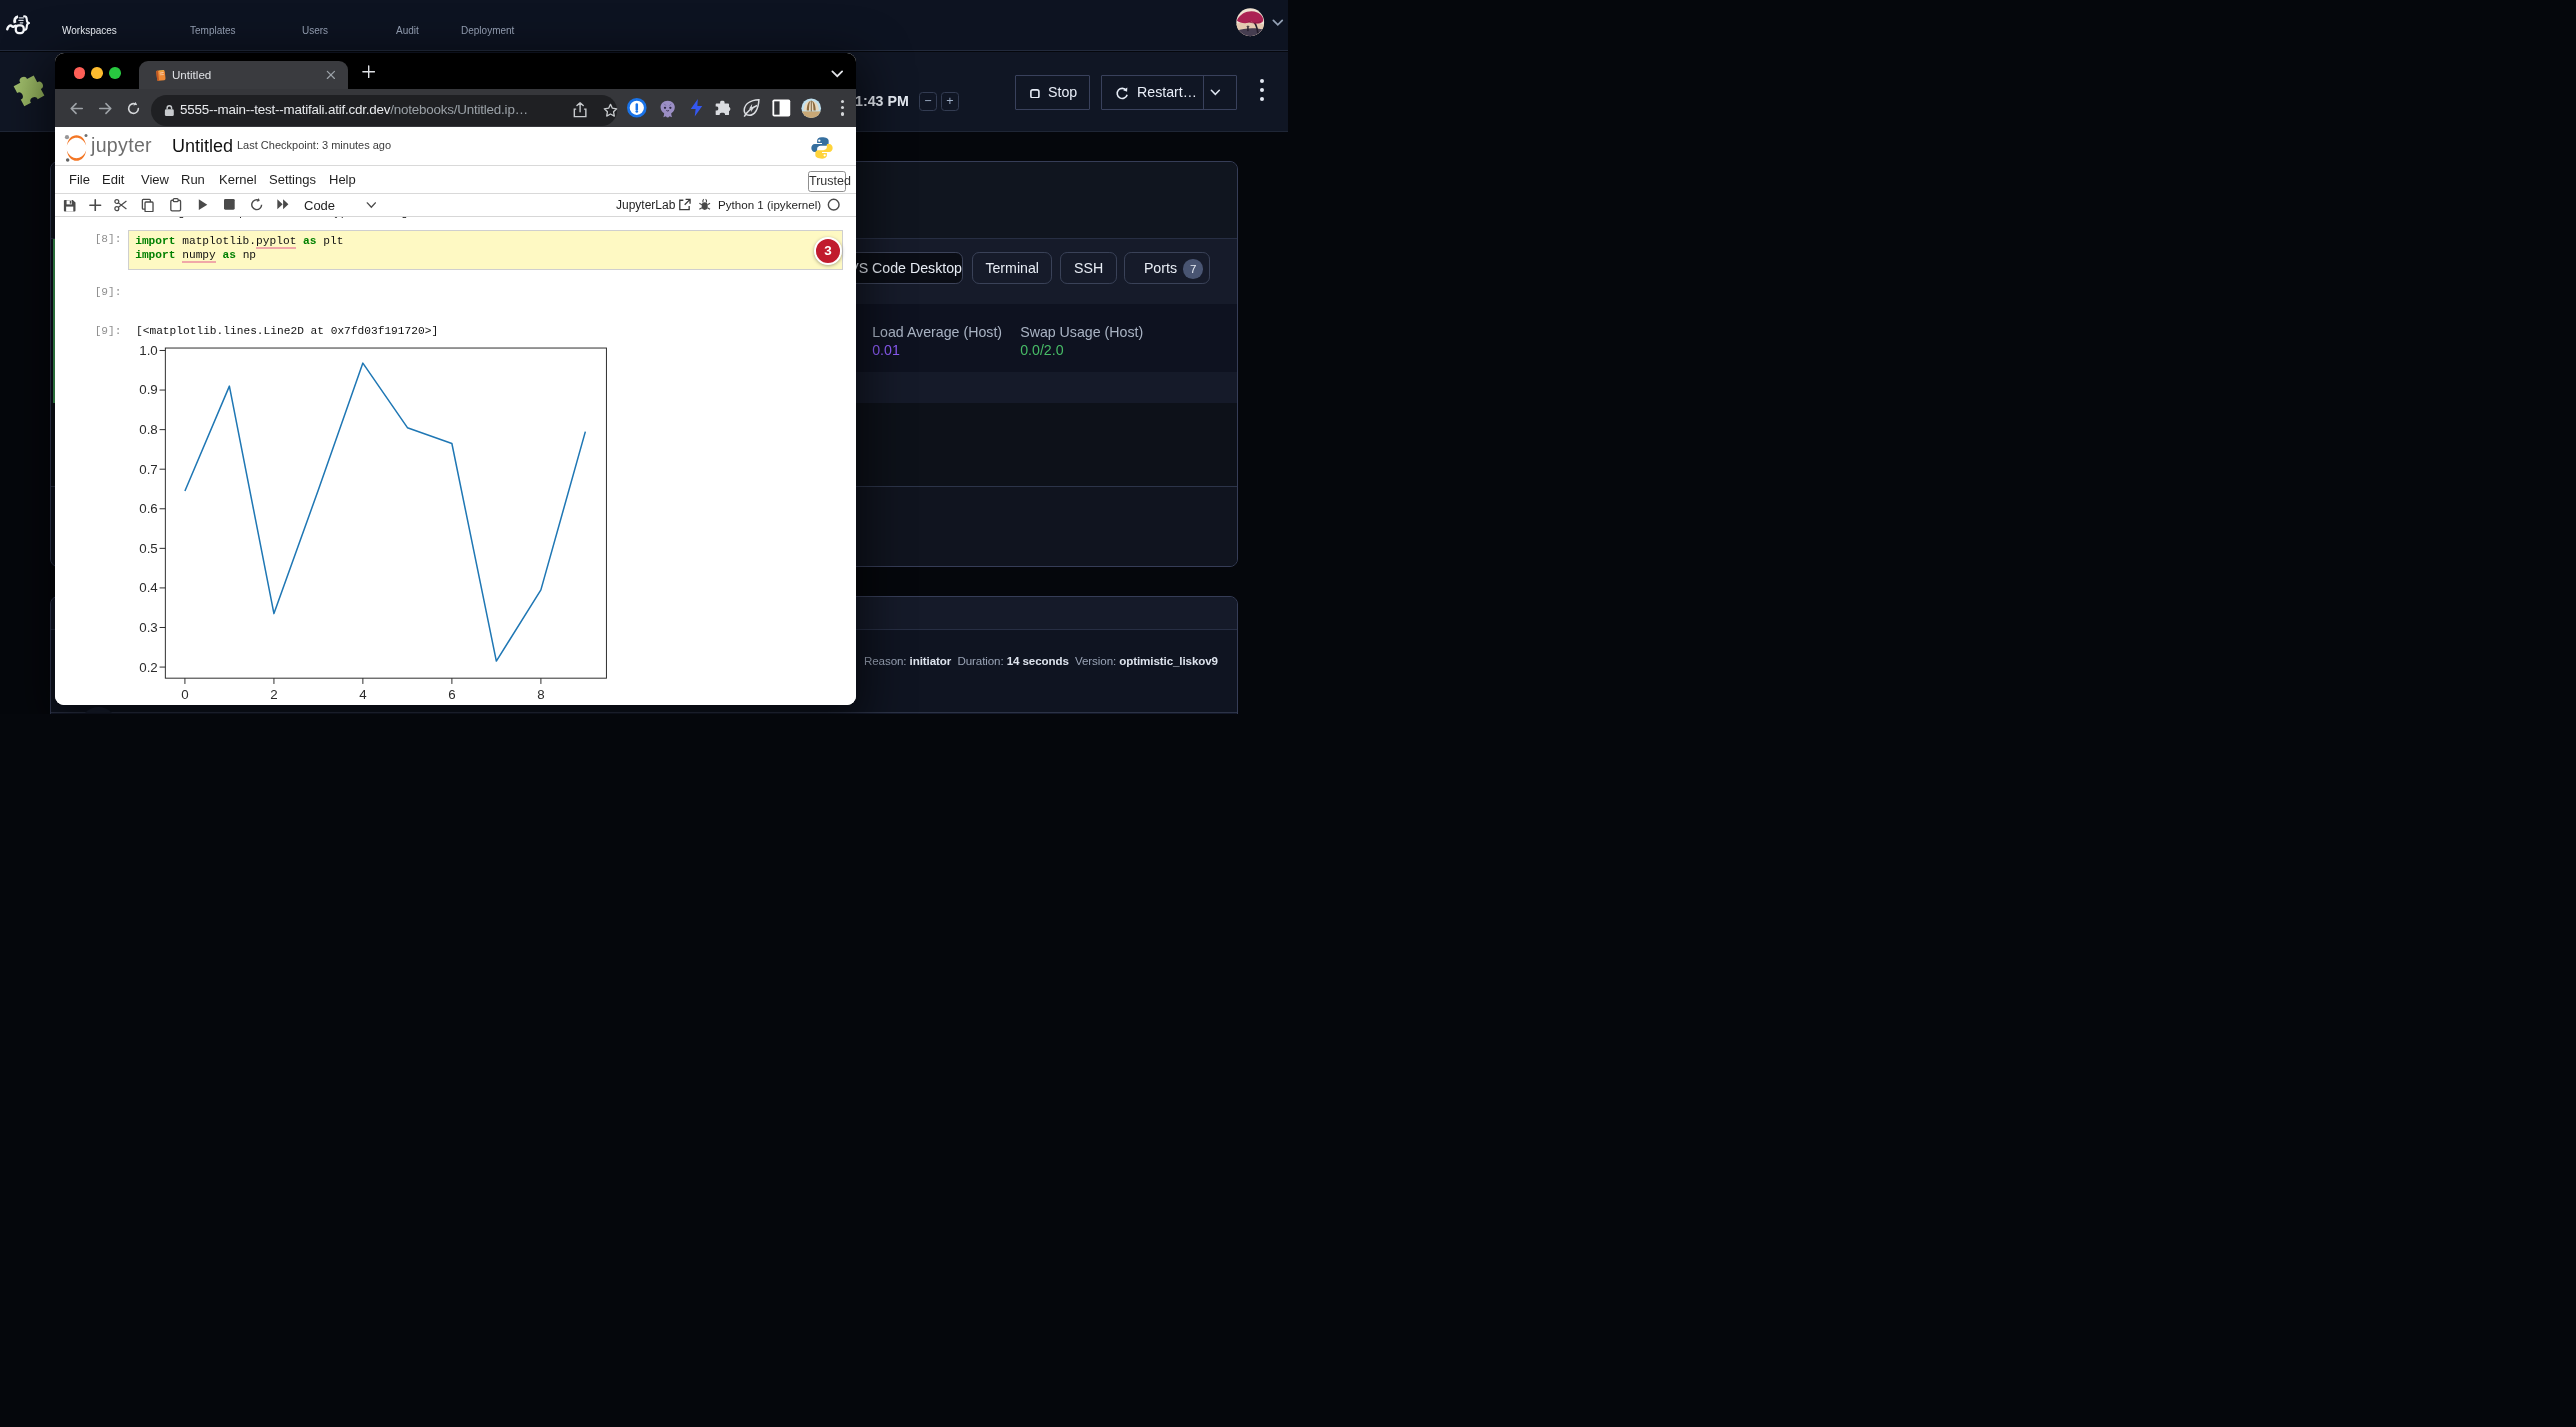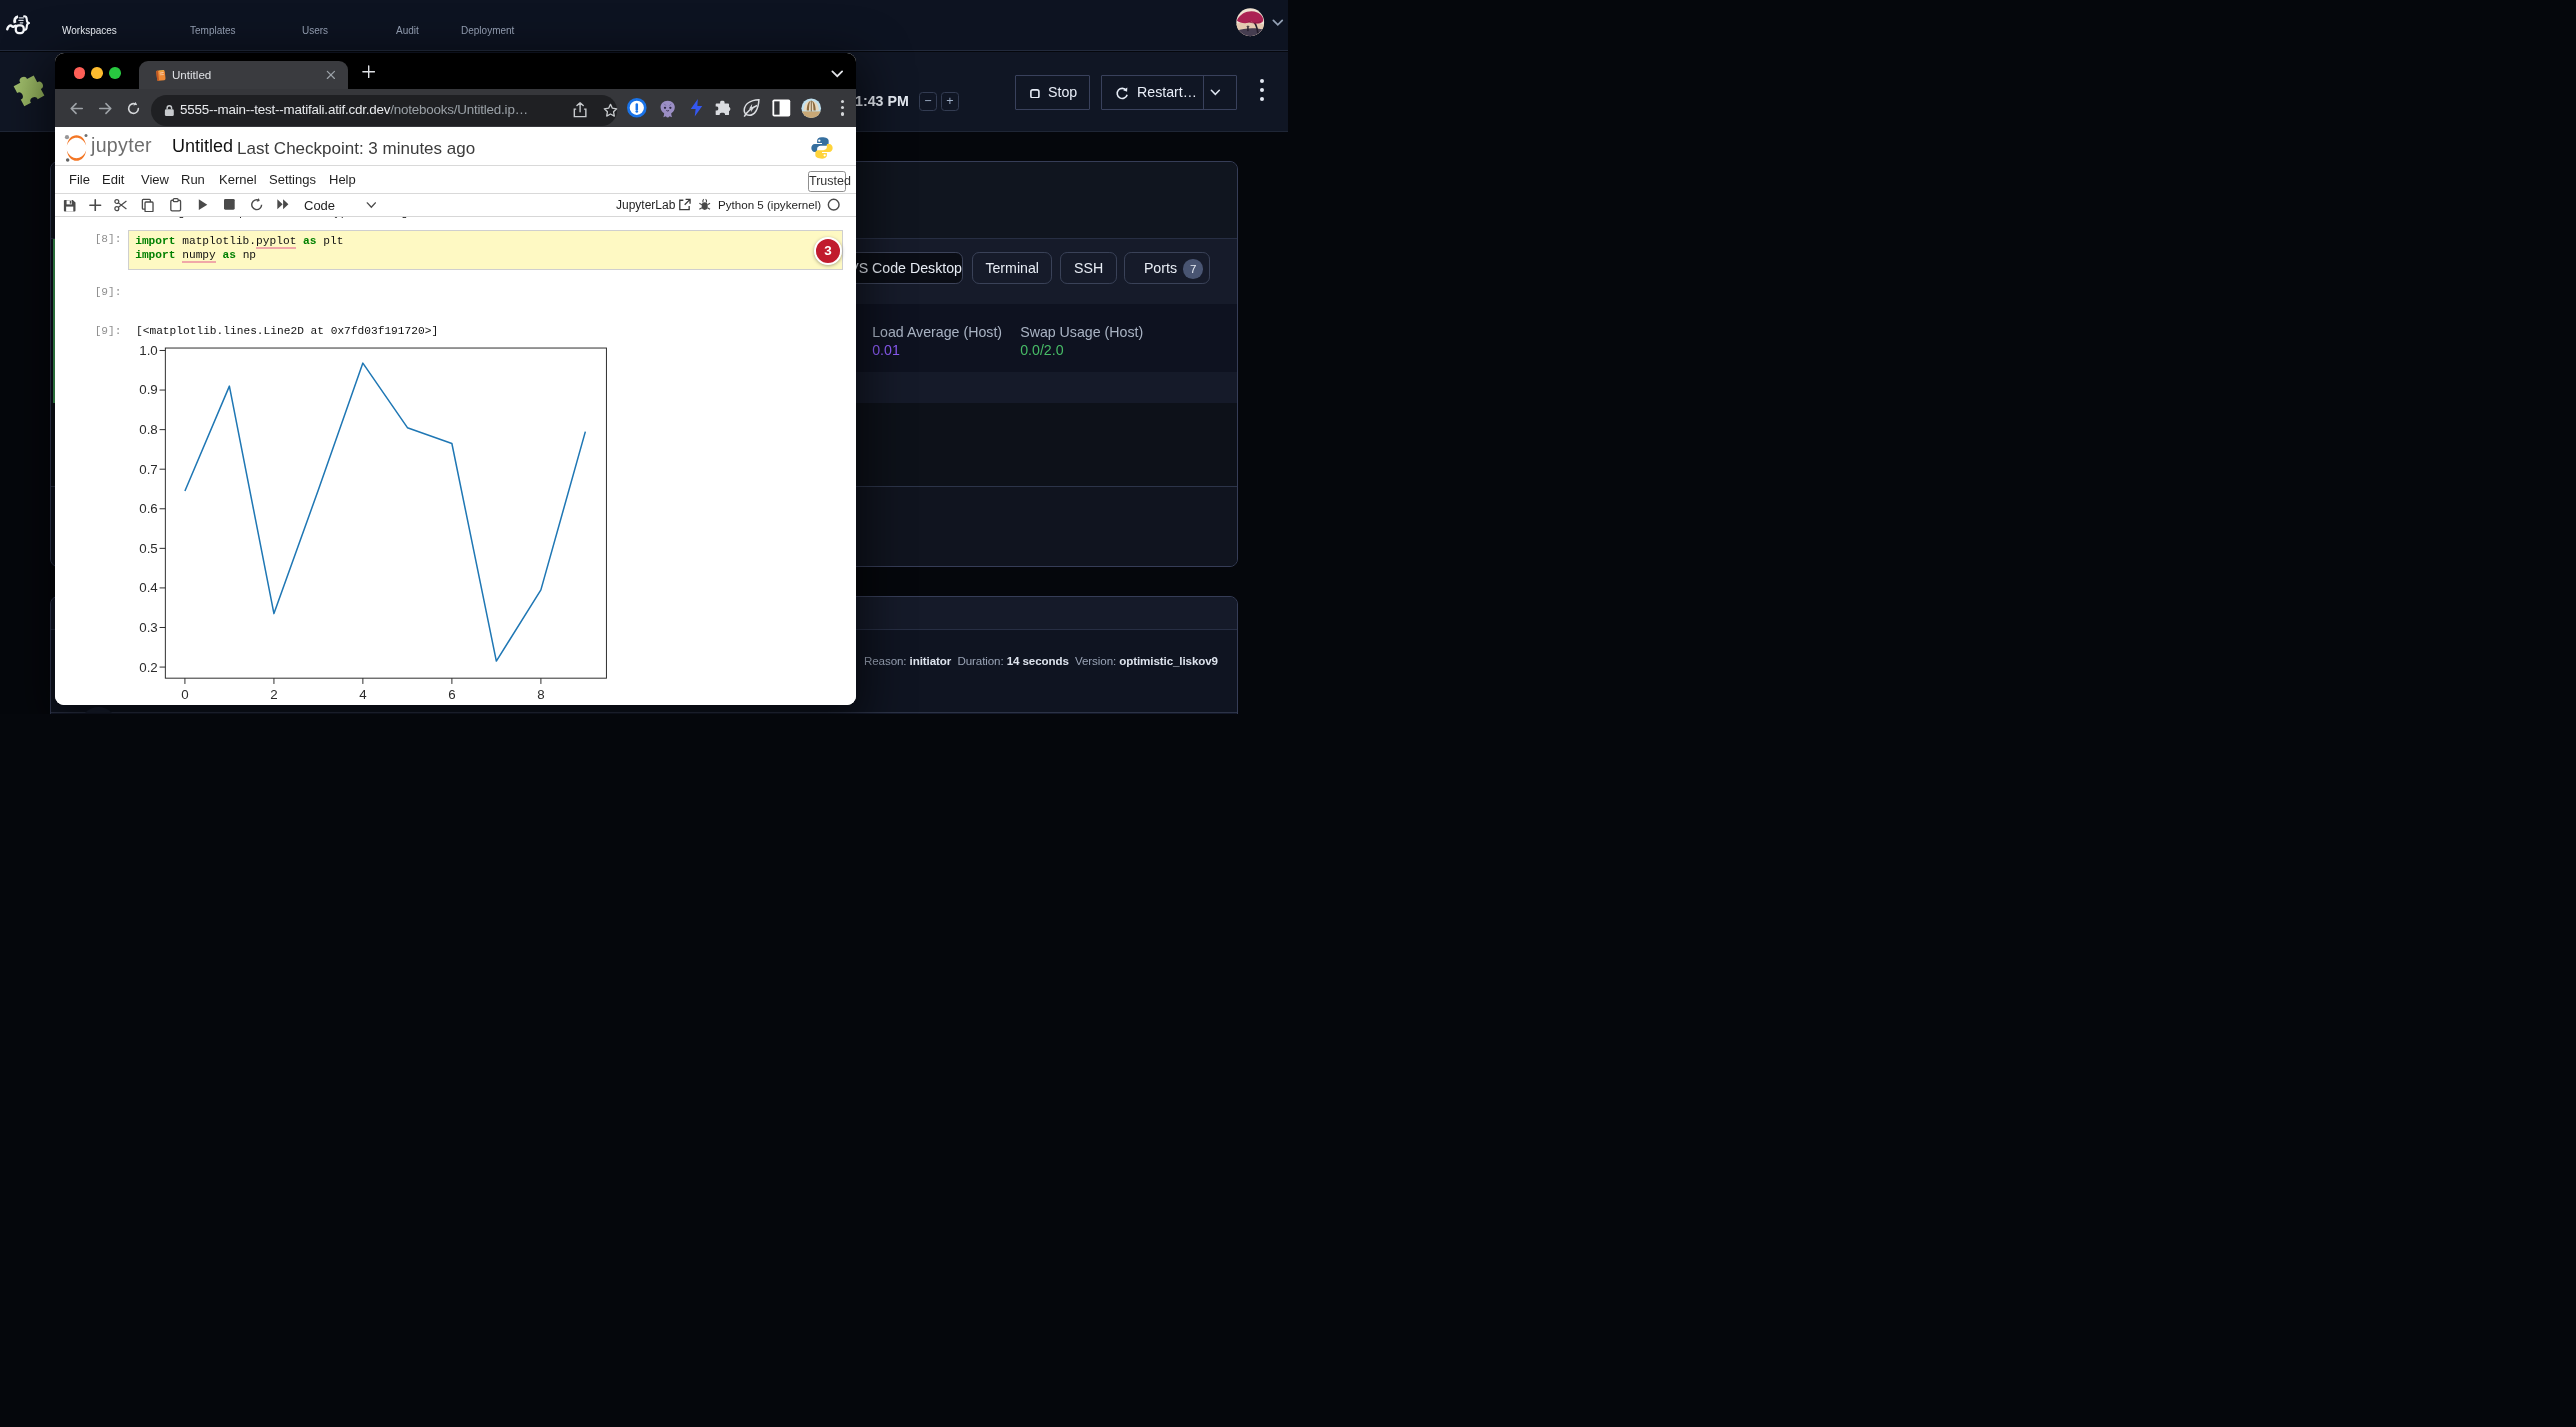--- a/index.html
+++ b/index.html
@@ -271,21 +271,21 @@
     <div id="jhead">
       <svg class="abs" style="left:8px;top:4.5px" width="27" height="30" viewBox="0 0 30 34">
         <path d="M4 19.5 C6 25.5 11 28.5 15 28.5 C19 28.5 24 25.5 26 19.5 C25 27 20.5 31.5 15 31.5 C9.5 31.5 5 27 4 19.5 Z" fill="#f37726"></path>
         <path d="M4 14.5 C6 8.5 11 5.5 15 5.5 C19 5.5 24 8.5 26 14.5 C25 7 20.5 2.5 15 2.5 C9.5 2.5 5 7 4 14.5 Z" fill="#f37726"></path>
         <circle cx="4.2" cy="4.8" r="2.4" fill="#989798"></circle>
         <circle cx="25.8" cy="2.8" r="1.7" fill="#6f7070"></circle>
         <circle cx="5" cy="30.5" r="2" fill="#616262"></circle>
       </svg>
       <div class="abs" style="left:36px;top:6.2px;font-size:19.6px;color:#6e6e6e;letter-spacing:0.3px">jupyter</div>
       <div class="abs" style="left:117px;top:8px;font-size:18px;color:#111">Untitled</div>
-      <div class="abs" style="left:182px;top:10.7px;font-size:17px;color:#3c3c3c">Last Checkpoint: 3 minutes ago</div>
+      <div class="abs" style="left:182px;top:10.7px;font-size:11px;color:#3c3c3c">Last Checkpoint: 3 minutes ago</div>
       <svg class="abs" style="left:755px;top:8px" width="24" height="24" viewBox="0 0 27 27">
         <path d="M13.2 1.5 C9.5 1.5 8 3.2 8 5.5 L8 8 L13.5 8 L13.5 9 L5.5 9 C3 9 1.5 11 1.5 13.5 C1.5 16 3 18 5.5 18 L8 18 L8 14.5 C8 12.5 9.8 11 12 11 L18 11 C19.8 11 21 9.8 21 8 L21 5.5 C21 3.2 18.5 1.5 13.2 1.5 Z M10.5 4 A1.3 1.3 0 1 1 10.5 6.6 A1.3 1.3 0 0 1 10.5 4 Z" fill="#366f9f"></path>
         <path d="M13.8 25.5 C17.5 25.5 19 23.8 19 21.5 L19 19 L13.5 19 L13.5 18 L21.5 18 C24 18 25.5 16 25.5 13.5 C25.5 11 24 9 21.5 9 L19 9 L19 12.5 C19 14.5 17.2 16 15 16 L9 16 C7.2 16 6 17.2 6 19 L6 21.5 C6 23.8 8.5 25.5 13.8 25.5 Z M16.5 23 A1.3 1.3 0 1 1 16.5 20.4 A1.3 1.3 0 0 1 16.5 23 Z" fill="#ffd43b"></path>
       </svg>
     </div>
     <div id="jmenu">
       <div class="mi" style="left:14px">File</div>
       <div class="mi" style="left:47px">Edit</div>
       <div class="mi" style="left:86px">View</div>
       <div class="mi" style="left:126px">Run</div>
@@ -336,21 +336,21 @@
       </svg>
       <div class="abs" style="left:561px;top:3.6px;font-size:12px;color:#1f1f1f">JupyterLab</div>
       <svg class="abs" style="left:623px;top:3.6px" width="13.4" height="13.4" viewBox="0 0 15 15">
         <path d="M6 2.5 L2 2.5 L2 13 L12.5 13 L12.5 9" fill="none" stroke="#3a3a3a" stroke-width="1.5"></path>
         <path d="M8.5 1.5 L13.5 1.5 L13.5 6.5 M13.2 1.8 L7.5 7.5" fill="none" stroke="#3a3a3a" stroke-width="1.5"></path>
       </svg>
       <svg class="abs" style="left:643px;top:3.6px" width="13.4" height="13.4" viewBox="0 0 15 15">
         <ellipse cx="7.5" cy="9" rx="3.4" ry="4.3" fill="#4a4a4a"></ellipse>
         <path d="M5 5.5 Q7.5 7.5 10 5.5 M7.5 9 L7.5 13.3 M1.5 6 L4.4 7.5 M13.5 6 L10.6 7.5 M1.5 12.5 L4.5 10.8 M13.5 12.5 L10.5 10.8 M5.5 4.5 Q5 2.5 6.5 1.5 M9.5 4.5 Q10 2.5 8.5 1.5" fill="none" stroke="#4a4a4a" stroke-width="1.3"></path>
       </svg>
-      <div class="abs" style="left:663px;top:4px;font-size:11.6px;color:#1f1f1f">Python 5 (ipykernel)</div>
+      <div class="abs" style="left:663px;top:4px;font-size:11.6px;color:#1f1f1f">Python 1 (ipykernel)</div>
       <svg class="abs" style="left:772px;top:3.6px" width="13.4" height="13.4" viewBox="0 0 15 15">
         <circle cx="7.5" cy="7.5" r="6" fill="none" stroke="#4a4a4a" stroke-width="1.6"></circle>
       </svg>
     </div>
     <div id="jcontent">
       <div class="abs" style="left:0;top:0;width:100%;height:12.5px;overflow:hidden">
         <div class="code" style="position:absolute;left:123px;top:-9.8px;color:#222">g</div>
         <div class="code" style="position:absolute;left:184px;top:-9.8px;color:#222">p</div>
         <div class="code" style="position:absolute;left:279px;top:-9.8px;color:#222">ypl</div>
         <div class="code" style="position:absolute;left:346px;top:-9.8px;color:#222">g</div>

